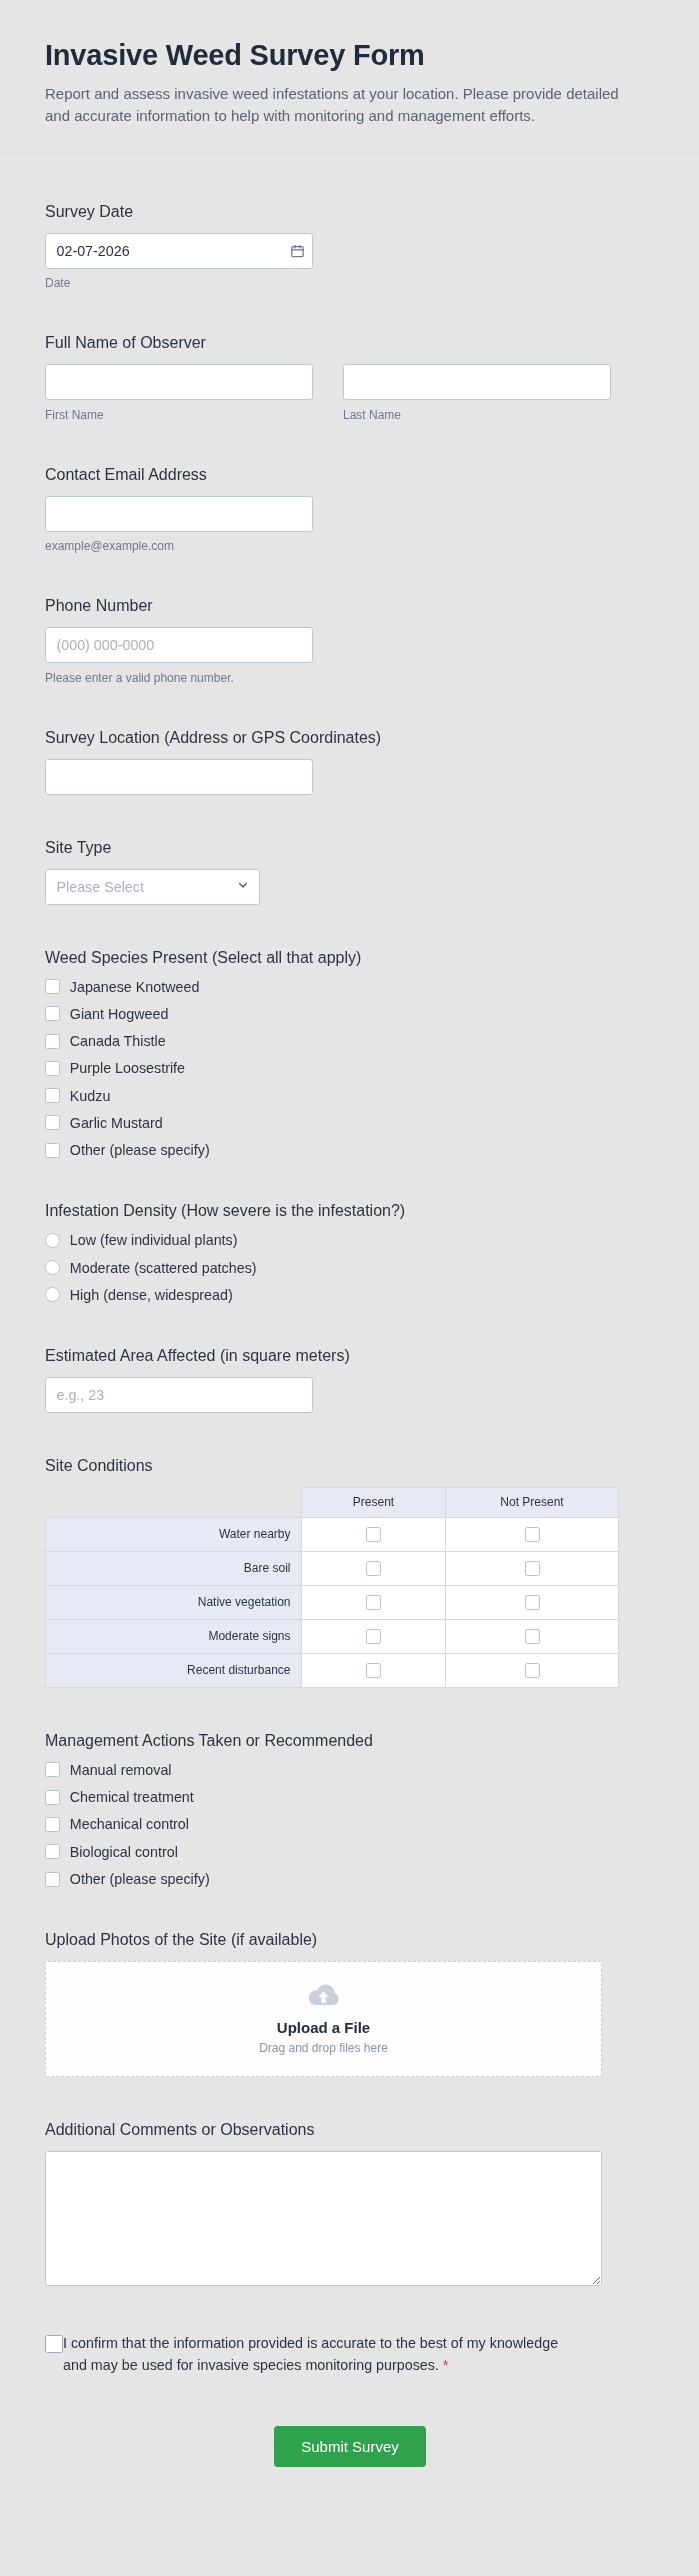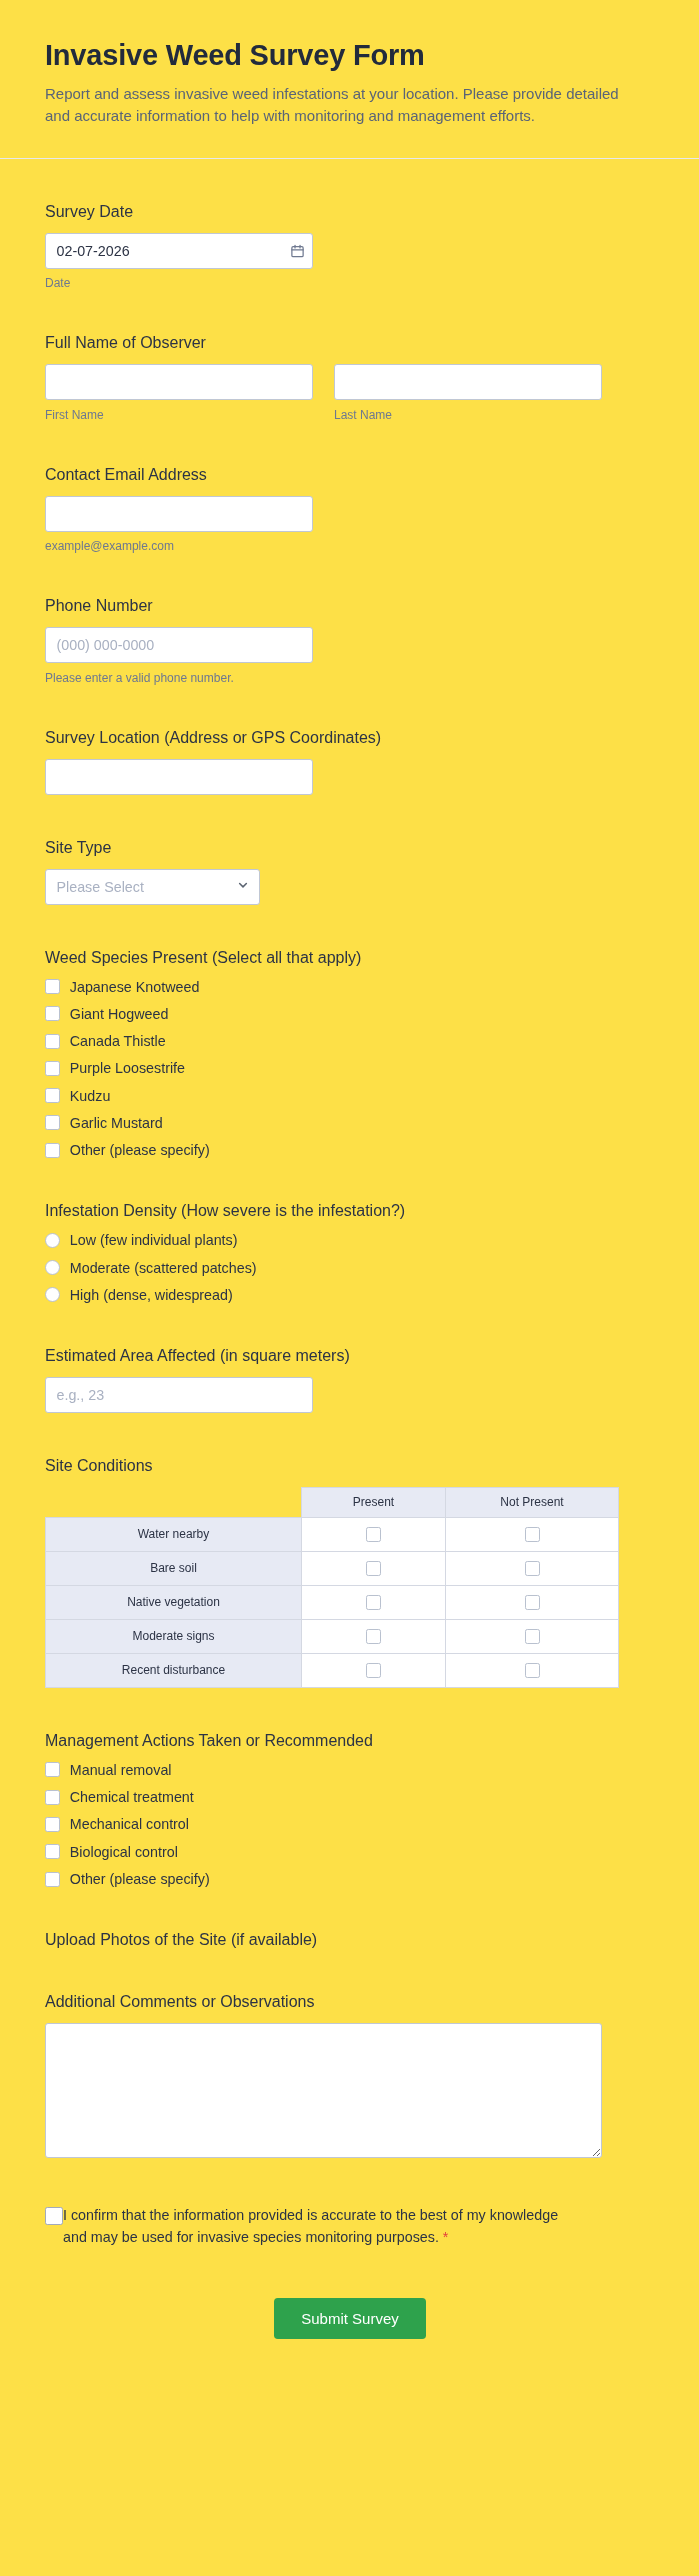--- a/index.html
+++ b/index.html
@@ -3,21 +3,21 @@
 <meta charset="utf-8">
 <style>
   * { box-sizing: border-box; }
   html, body { margin: 0; padding: 0; background: #fff; }
   body {
     width: 700px;
     min-height: 2576px;
     font-family: "Liberation Sans", sans-serif;
     color: #2c3345;
   }
-  .page { width: 700px; min-height: 2576px; background: #fde047; }
+  .page { width: 700px; min-height: 2576px; background: #e5e5e5; }
 
   
   .form-header { padding: 39px 45px 0 45px; }
   .page-title {
     margin: 0 0 10.5px 0;
     font-size: 29px;
     font-weight: 700;
     color: #222b3c;
     letter-spacing: -0.2px;
   }
@@ -60,21 +60,21 @@
   .input-icon {
     position: absolute;
     right: 9px;
     top: 50%;
     transform: translateY(-50%);
     display: flex;
     align-items: center;
     cursor: pointer;
   }
 
-  .name-row { display: flex; gap: 21px; }
+  .name-row { display: flex; gap: 30px; }
   .name-col { width: 268px; }
   .name-col .text-input { width: 100%; }
 
   .select-box {
     width: 215px;
     height: 36px;
     border: 0.8px solid #c0c7d4;
     border-radius: 3px;
     background: #fff;
     display: flex;
@@ -121,21 +121,21 @@
     color: #2c3345;
     height: 30px;
     text-align: center;
   }
   .matrix td.rowlabel {
     background: #e7eaf4;
     font-size: 12px;
     color: #2c3345;
     padding: 0 10.5px;
     height: 34px;
-    text-align: center;
+    text-align: right;
     font-weight: 400;
   }
   .matrix td.cell { text-align: center; background: #fff; height: 34px; }
   .matrix .checkbox { display: inline-block; vertical-align: middle; }
   .col-label { width: 256px; }
   .col-present { width: 144px; }
   .col-notpresent { width: 173px; }
 
   
   .upload-box {
@@ -385,20 +385,30 @@
         </label>
         <label class="option-item">
           <span class="checkbox"></span>
           <span>Other (please specify)</span>
         </label>
       </div>
     </div>
 
     <div class="field">
       <span class="field-label">Upload Photos of the Site (if available)</span>
+      <div class="upload-box">
+        <span>
+          <svg width="35" height="27" viewBox="0 0 48 36">
+            <path fill="#c9cfdb" d="M39 14.5a12 12 0 0 0-23.4-3.4A10 10 0 0 0 12 31h25a8.5 8.5 0 0 0 2-16.5z"></path>
+            <path fill="#ffffff" d="M24 12l-7.5 8.5h4.5V28h6v-7.5h4.5z"></path>
+          </svg>
+        </span>
+        <div class="upload-title">Upload a File</div>
+        <div class="upload-hint">Drag and drop files here</div>
+      </div>
     </div>
 
     <div class="field">
       <span class="field-label">Additional Comments or Observations</span>
       <textarea class="textarea" style=""></textarea>
     </div>
 
     <div class="field confirm-row">
       <span class="confirm-box"></span>
       <span class="confirm-text"><span>I confirm that the information provided is accurate to the best of my knowledge and may be used for invasive species monitoring purposes.</span><span class="asterisk">*</span></span>

